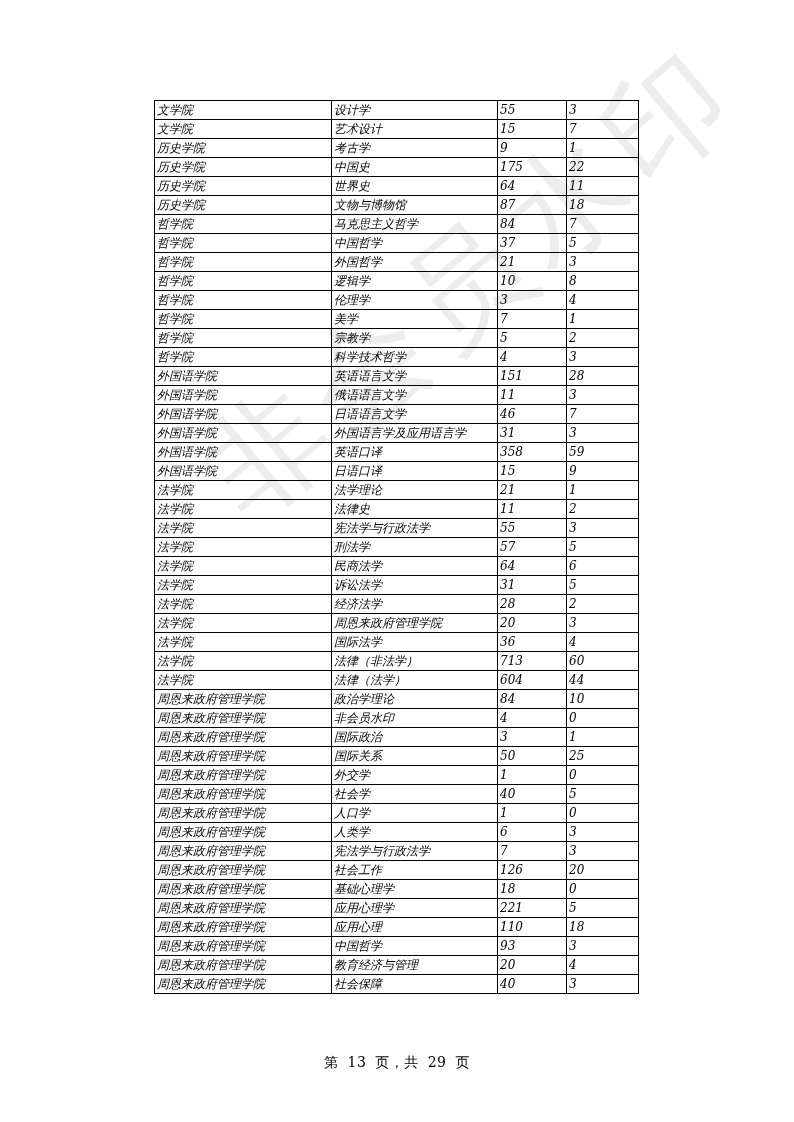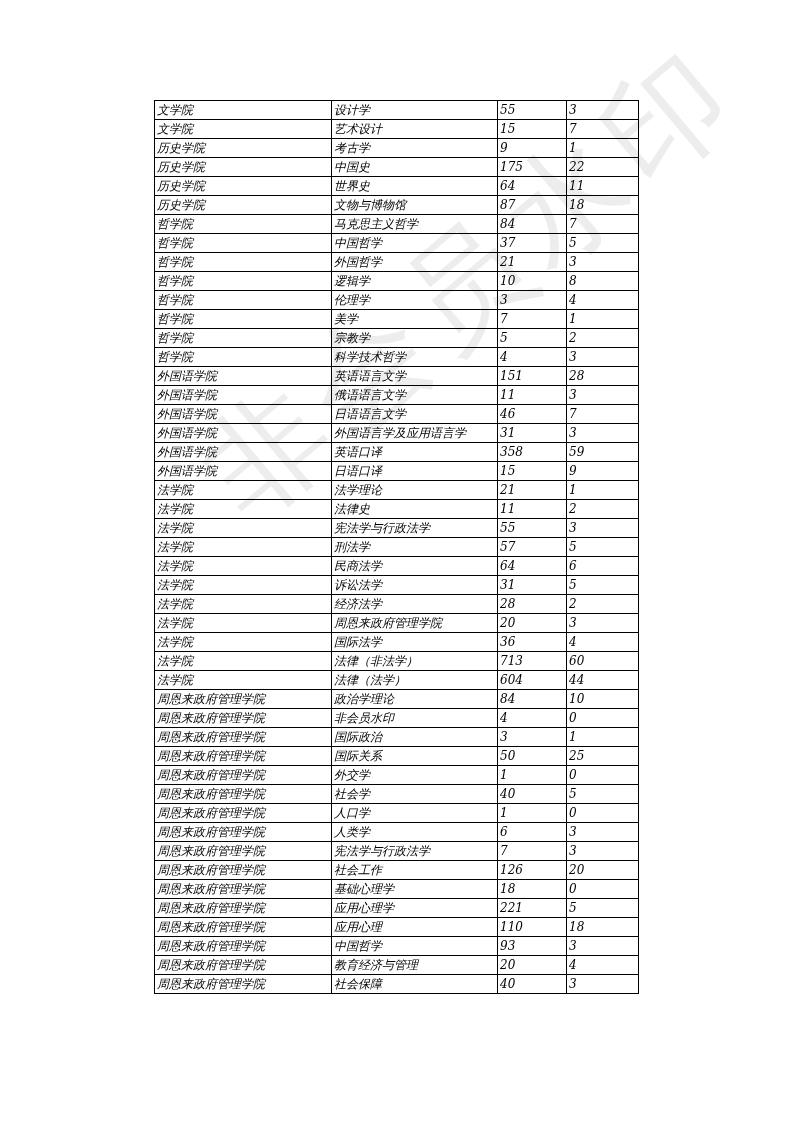--- a/index.html
+++ b/index.html
@@ -310,13 +310,20 @@
         </tr>
         <tr>
           <td>周恩来政府管理学院</td>
           <td>社会保障</td>
           <td>40</td>
           <td>3</td>
         </tr>
       </tbody>
   </table>
 
+  <div class="footer">
+    <span>第</span>
+    <span>13</span>
+    <span>页，共</span>
+    <span>29</span>
+    <span>页</span>
+  </div>
 </div>
 
 </body></html>

